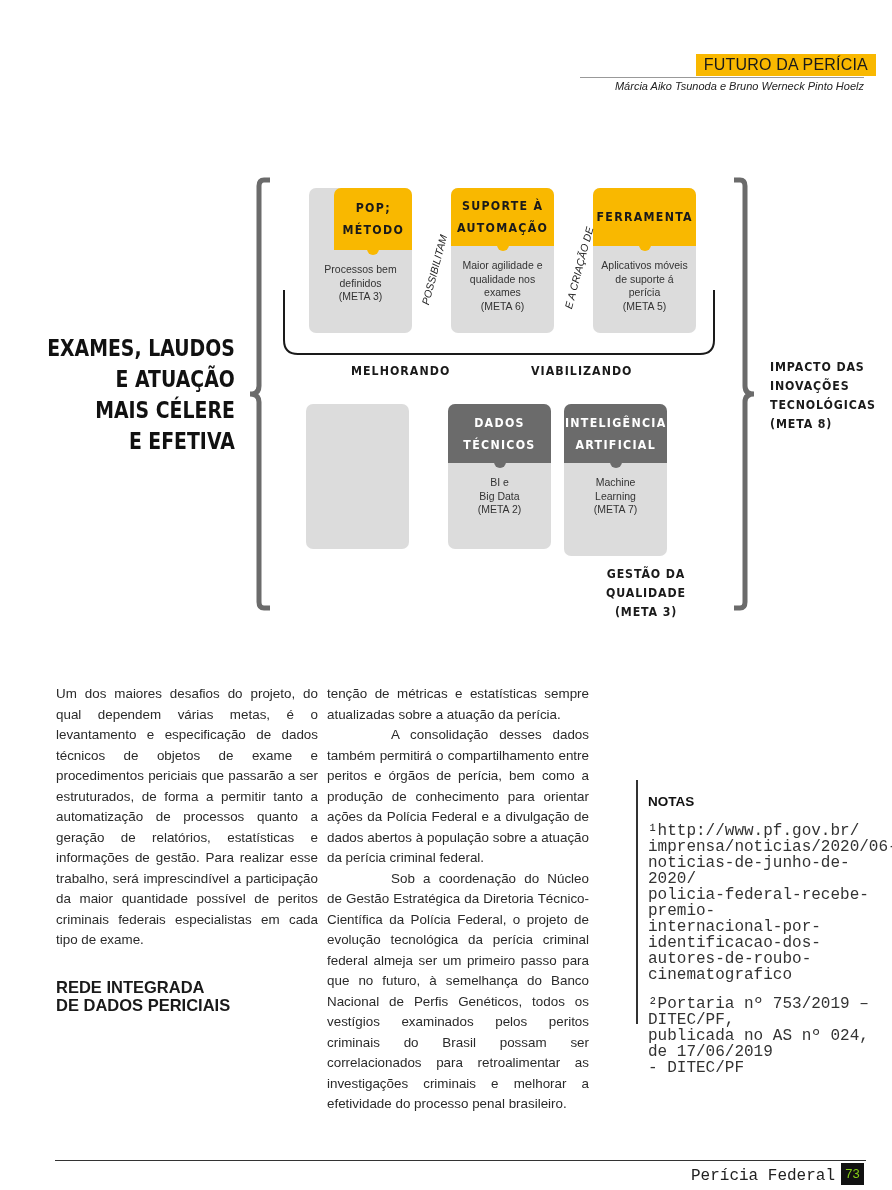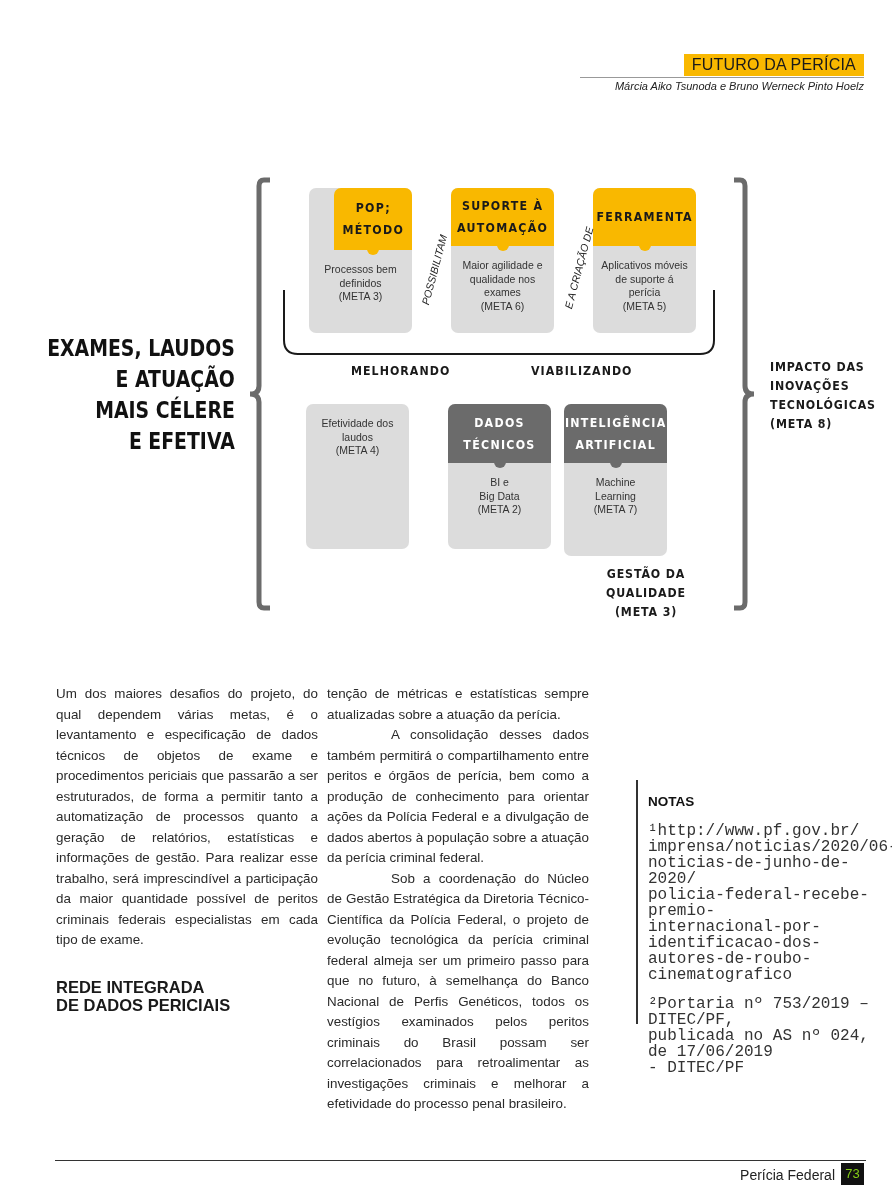--- a/index.html
+++ b/index.html
@@ -1,20 +1,20 @@
 <!DOCTYPE html>
 <html><head>
   <meta charset="utf-8">
   <style>
     * { box-sizing: border-box; margin: 0; padding: 0; }
     html, body { width: 892px; height: 1190px; background: #ffffff; overflow: hidden; }
     body { position: relative; font-family: "Liberation Sans", sans-serif; color: #222; }
 
     .section-tag {
-      position: absolute; right: 28px; top: 54px; height: 22px;
+      position: absolute; right: 16px; top: 54px; height: 22px;
       background: #f9b800; color: #1a1a1a; padding: 2px 8px 10px 8px;
       font-family: "Liberation Sans", sans-serif; font-size: 16px; letter-spacing: 0.2px;
     }
     .header-line { position: absolute; left: 580px; right: 28px; top: 77px; height: 1px; background: #999; }
     .authors {
       position: absolute; right: 28px; top: 80px; font-size: 11px; font-style: italic; color: #222;
     }
 
     
     .big-title {
@@ -76,21 +76,21 @@
       white-space: pre-line; text-align: left;
     }
     .notes {
       position: absolute; left: 636px; top: 780px; width: 236px; height: 244px;
       border-left: 2px solid #333; padding-left: 10px;
     }
     .notes h3 { font-size: 13.5px; font-weight: bold; color: #111; margin: 14px 0 14px 0; }
     .notes p { font-size: 16px; line-height: 16px; color: #333; margin-bottom: 13px; white-space: pre-line; font-family: Liberation Mono, monospace; }
 
     .footer-line { position: absolute; left: 55px; right: 26px; top: 1160px; height: 1px; background: #333; }
-    .pub-name { position: absolute; right: 57px; top: 1167px; font-size: 14px; color: #222; }
+    .pub-name { position: absolute; right: 57px; top: 1167px; font-size: 16px; color: #222; font-family: Liberation Mono, monospace; }
     .page-num {
       position: absolute; right: 28px; top: 1163px; width: 23px; height: 22px; background: #111;
       color: #84cc16; font-size: 13px; text-align: center; line-height: 22px;
     }
   </style>
 </head>
 <body>
 
 <div class="section-tag">FUTURO DA PERÍCIA</div>
 <div class="header-line"></div>
@@ -137,23 +137,20 @@
 (META 5)</div>
   </div>
 
   <div class="rot" style="left:419px; top:303px;">POSSIBILITAM</div>
   <div class="rot" style="left:562px; top:307px;">E A CRIAÇÃO DE</div>
 
   <div class="connector" style="left:351px; top:363px;">MELHORANDO</div>
   <div class="connector" style="left:531px; top:363px;">VIABILIZANDO</div>
 
   <div class="box gray" style="left:306px; top:404px; height:145px;">
-    <div class="desc">Efetividade dos
-laudos
-(META 4)</div>
   </div>
   <div class="box gray" style="left:448px; top:404px; height:145px;">
     <div class="head" style="height:59px;"><span class="label">DADOS
 TÉCNICOS</span></div>
     <div class="desc">BI e
 Big Data
 (META 2)</div>
   </div>
   <div class="box gray" style="left:564px; top:404px; height:152px;">
     <div class="head" style="height:59px;"><span class="label">INTELIGÊNCIA

